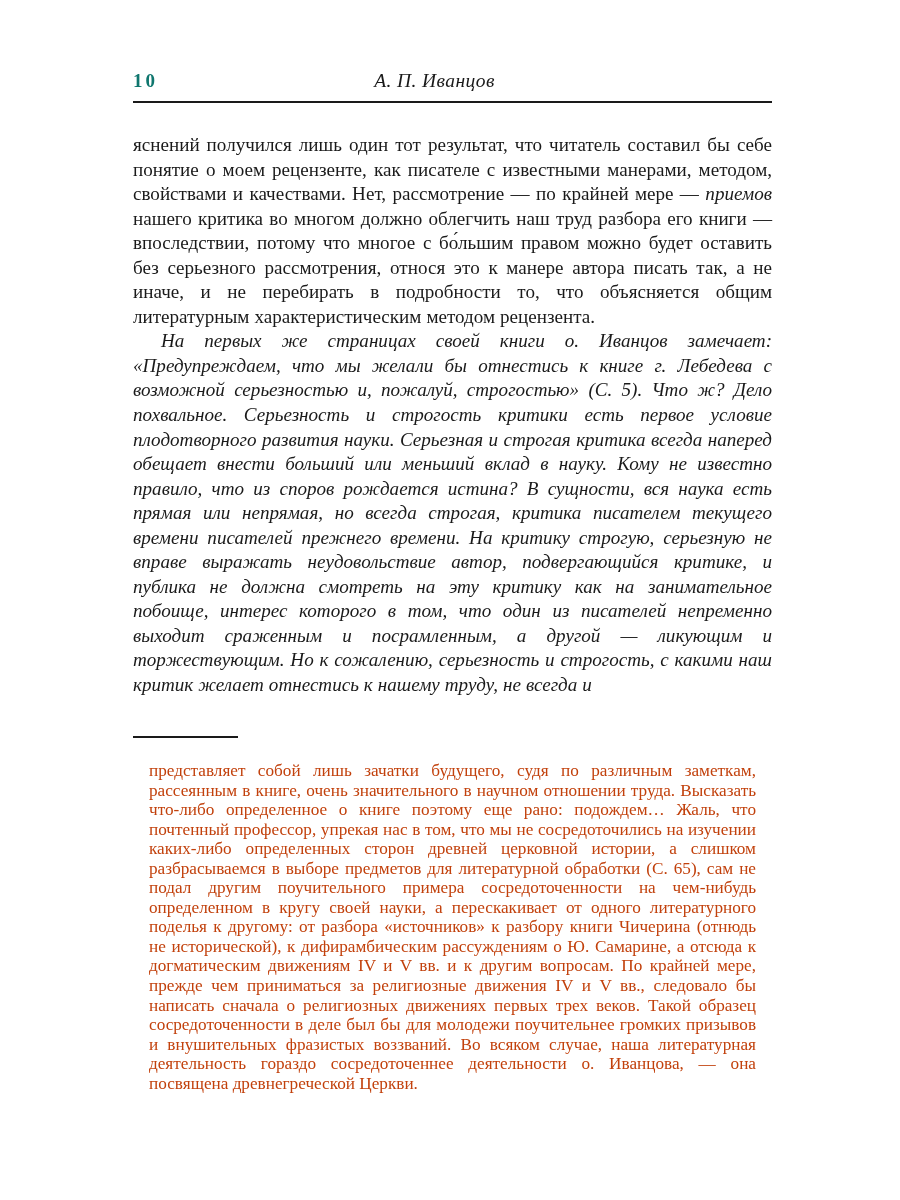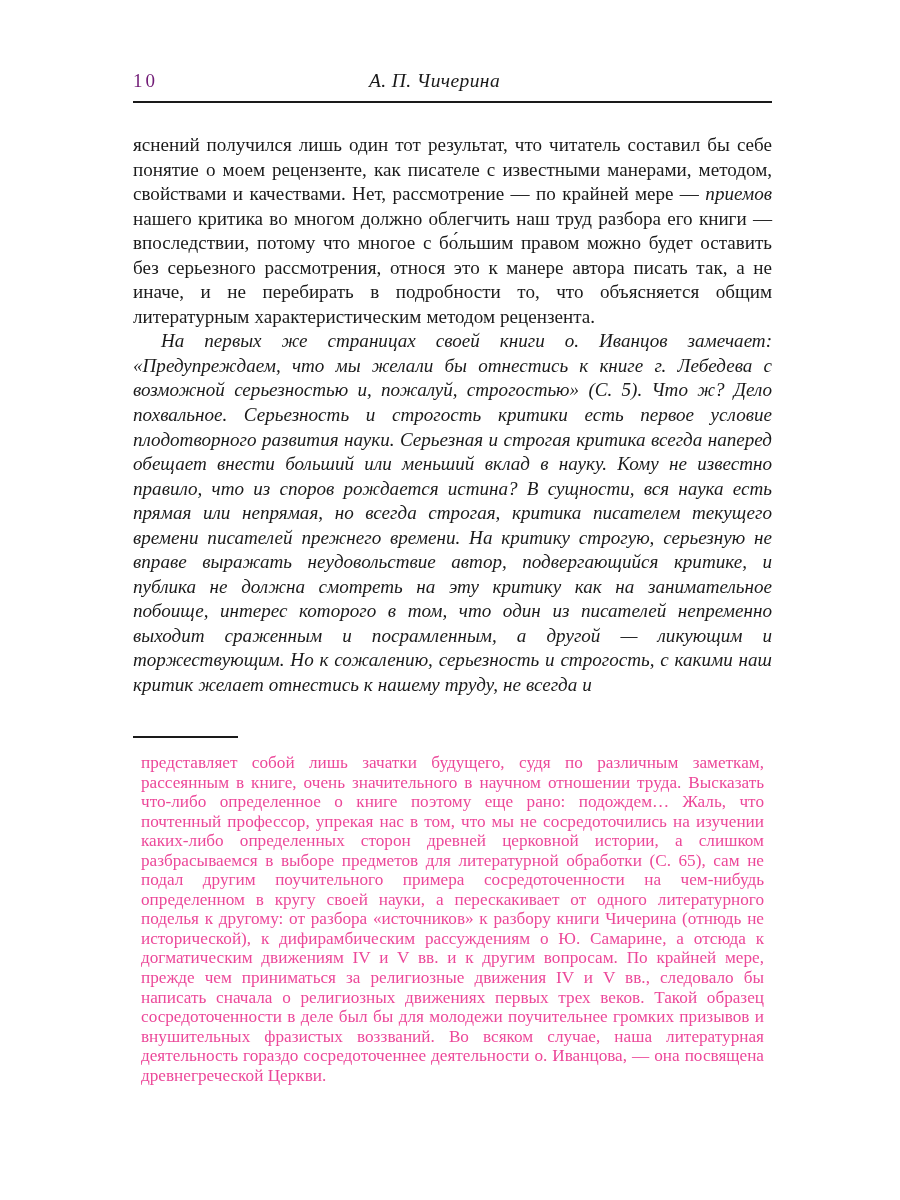--- a/index.html
+++ b/index.html
@@ -28,22 +28,23 @@
     width: 639px;
     height: 30px;
   }
 
   .folio {
     position: absolute;
     left: 0;
     top: 0;
     font-size: 19px;
     letter-spacing: 3px;
-    color: #701a75;
+    color: #0f766e;
     line-height: 26px;
+    font-weight: bold;
   }
 
   .running-title {
     position: absolute;
     left: 0;
     top: 0;
     width: 639px;
     text-align: center;
     font-style: italic;
     font-size: 19.5px;
@@ -101,37 +102,37 @@
   }
 
   .footnote-block {
     position: absolute;
     left: 133px;
     top: 745px;
     width: 639px;
   }
 
   .footnote-block p {
-    margin: 8px;
+    margin: 16px;
     font-size: 17.2px;
     line-height: 19.55px;
     text-align: justify;
     text-justify: inter-word;
     hyphens: manual;
-    color: #ec4899;
+    color: #c2410c;
   }
 </style>
 </head>
 <body>
 
 <div class="page">
 
   <div class="running-head">
     <span class="folio">10</span>
-    <span class="running-title">А. П. Чичерина</span>
+    <span class="running-title">А. П. Иванцов</span>
   </div>
 
   <div class="head-rule"></div>
 
   <div class="body-block">
       <p><span>яснений получился лишь один тот результат, что читатель составил бы себе понятие о моем рецензенте, как писателе с известными манерами, методом, свойствами и качествами. Нет, рассмотрение — по крайней мере — </span><i>приемов</i><span> нашего критика во многом должно облегчить наш труд разбора его книги — впоследствии, потому что многое с бо́льшим правом можно будет оставить без серьезного рассмотрения, относя это к манере автора писать так, а не иначе, и не перебирать в подробности то, что объясняется общим литературным характеристическим методом рецензента.</span></p>
       <p class="indent"><span>На первых же страницах своей книги о. Иванцов замечает: «Предупреждаем, что мы желали бы отнестись к книге г. Лебедева с возможной серьезностью и, пожалуй, строгостью» (С. 5). Что ж? Дело похвальное. Серьезность и строгость критики есть первое условие плодотворного развития науки. Серьезная и строгая критика всегда наперед обещает внести больший или меньший вклад в науку. Кому не известно правило, что из споров рождается истина? В сущности, вся наука есть прямая или непрямая, но всегда строгая, критика писателем текущего времени писателей прежнего времени. На критику строгую, серьезную не вправе выражать неудовольствие автор, подвергающийся критике, и публика не должна смотреть на эту критику как на занимательное побоище, интерес которого в том, что один из писателей непременно выходит сраженным и посрамленным, а другой — ликующим и торжествующим. Но к сожалению, серьезность и строгость, с какими наш критик желает отнестись к нашему труду, не всегда и</span></p>
     </div>
 
   <div class="footnote-rule"></div>

